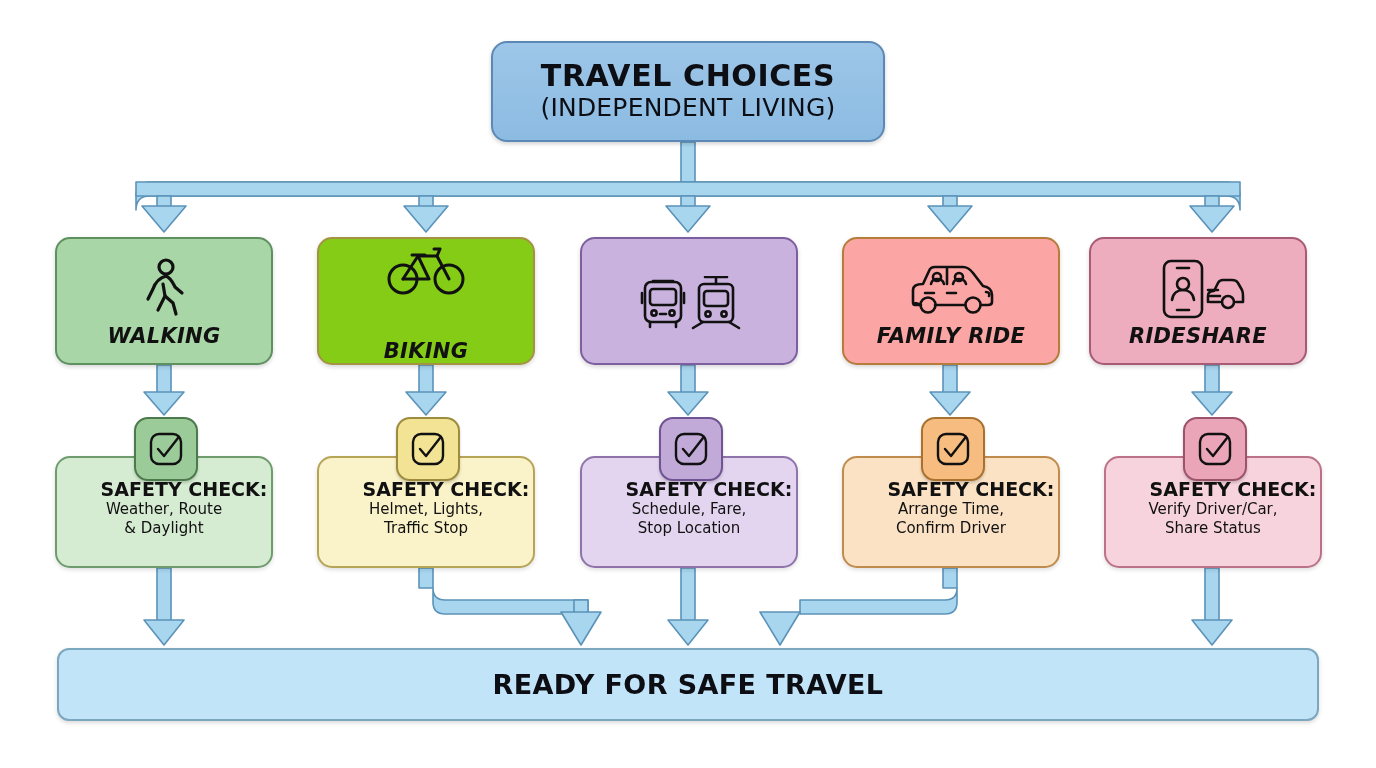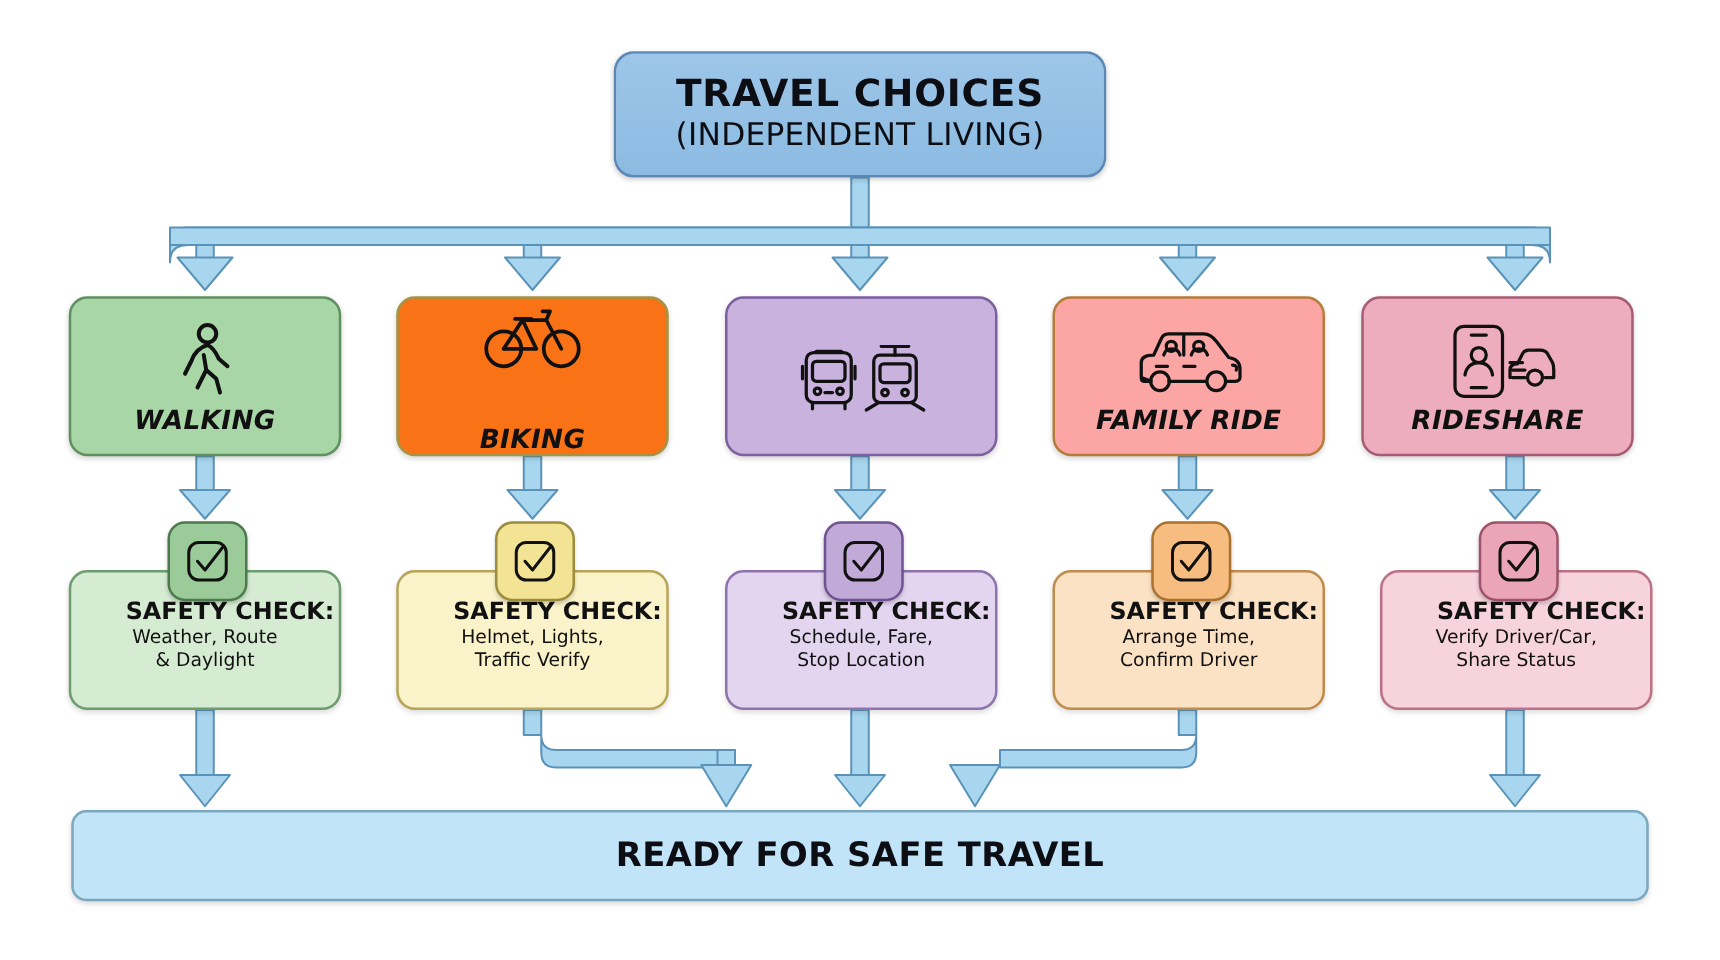--- a/index.html
+++ b/index.html
@@ -45,21 +45,21 @@
   
   #final-node{
     left:57px;top:648px;width:1262px;height:73px;
     background:#c2e4f8;border:2px solid #7ba7bf;border-radius:12px;
     box-shadow:0 2px 4px rgba(0,0,0,.15);
   }
   #final-node .f{font-size:27px;font-weight:700;color:#0d0d14;letter-spacing:.4px;}
 
   
   .c-green {background:#a9d6a7;border-color:#5f9060;}
-  .c-yellow{background:#f97316;border-color:#a59344;gap:38px;}
+  .c-yellow{background:#84cc16;border-color:#a59344;gap:38px;}
   .c-purple{background:#c9b3de;border-color:#7d5fa0;}
   .c-orange{background:#fca5a5;border-color:#b57c3a;}
   .c-pink  {background:#eeadbf;border-color:#a85b75;}
 
   .s-green {background:#d5ecd2;border-color:#6f9c6e;}
   .s-yellow{background:#faf2c8;border-color:#b7a557;}
   .s-purple{background:#e3d5ef;border-color:#8f74ac;}
   .s-orange{background:#fbe2c4;border-color:#c08c4d;}
   .s-pink  {background:#f7d3dd;border-color:#bb7288;}
 
@@ -256,21 +256,21 @@
   </div>
 
   <div class="node safety s-green" style="left:55px;">
     <div class="sh">SAFETY CHECK:</div>
     <div class="sb">Weather, Route</div>
     <div class="sb">&amp; Daylight</div>
   </div>
   <div class="node safety s-yellow" style="left:317px;">
     <div class="sh">SAFETY CHECK:</div>
     <div class="sb">Helmet, Lights,</div>
-    <div class="sb">Traffic Verify</div>
+    <div class="sb">Traffic Stop</div>
   </div>
   <div class="node safety s-purple" style="left:580px;">
     <div class="sh">SAFETY CHECK:</div>
     <div class="sb">Schedule, Fare,</div>
     <div class="sb">Stop Location</div>
   </div>
   <div class="node safety s-orange" style="left:842px;">
     <div class="sh">SAFETY CHECK:</div>
     <div class="sb">Arrange Time,</div>
     <div class="sb">Confirm Driver</div>

